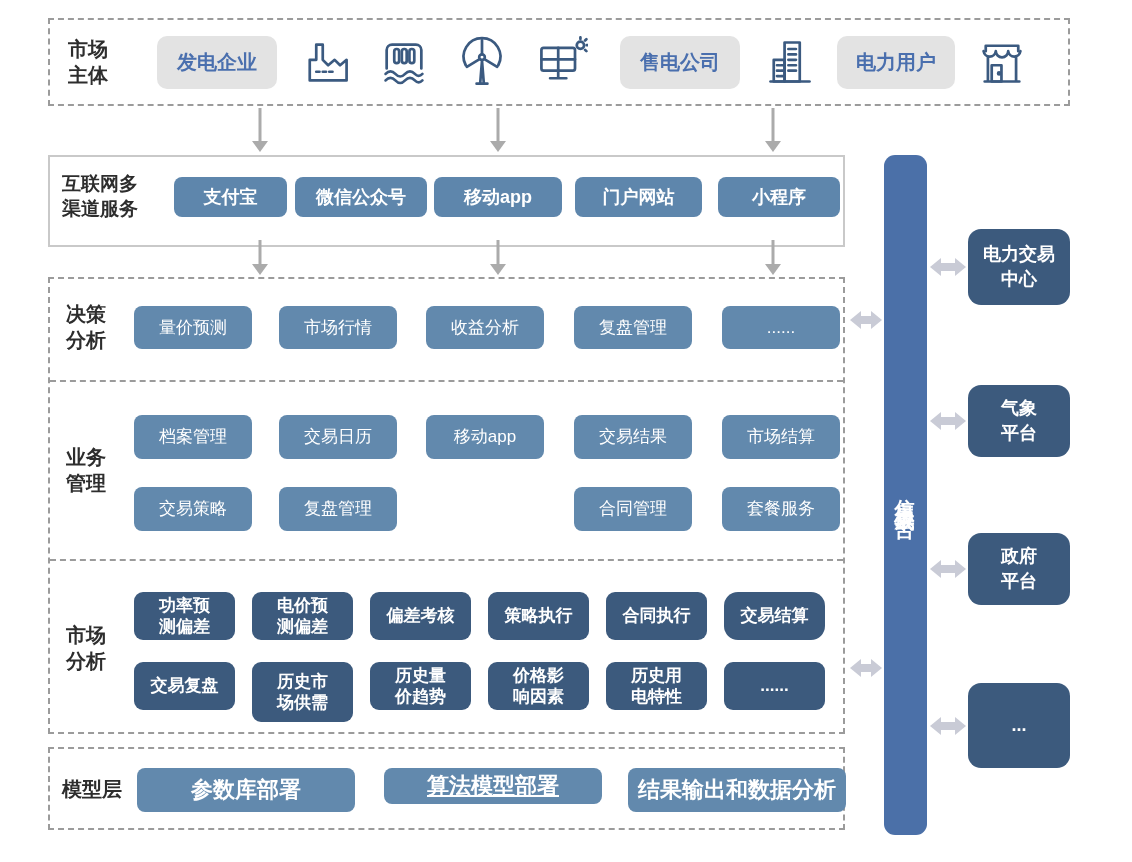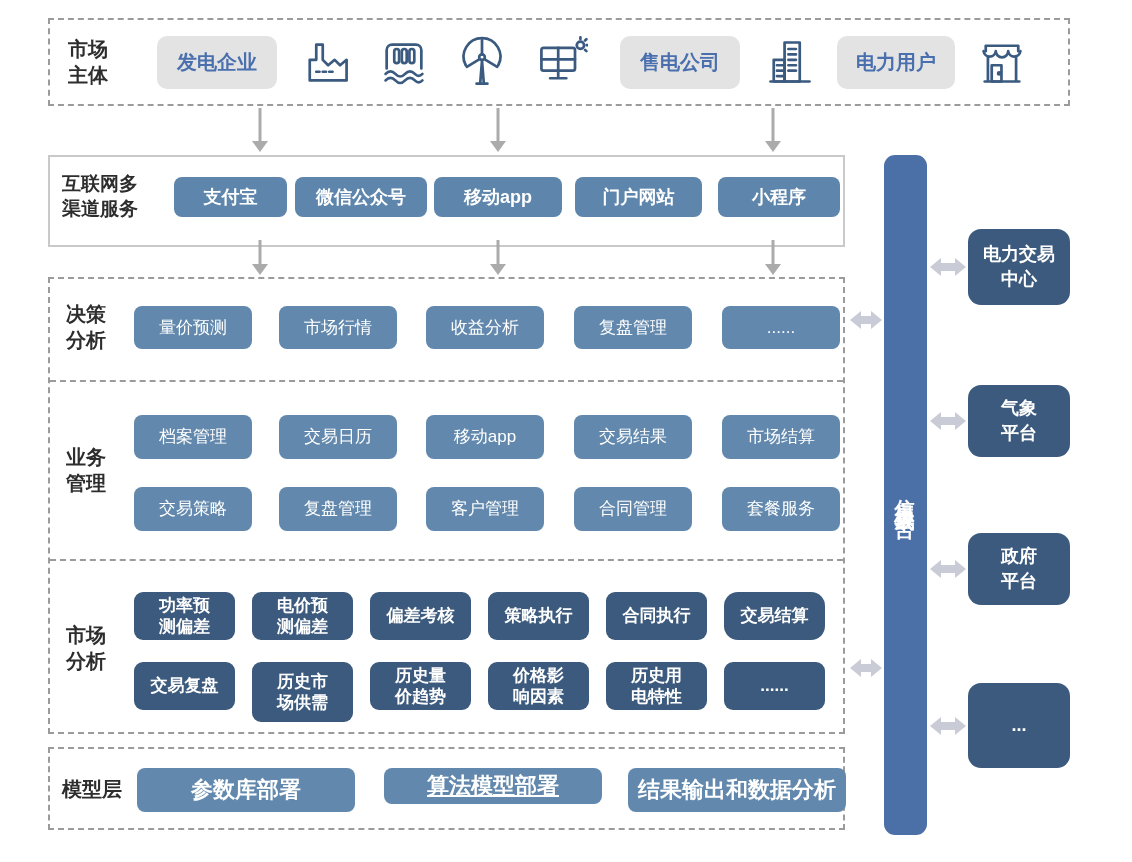--- a/index.html
+++ b/index.html
@@ -148,21 +148,20 @@
     <div class="subsec divided" style="top:101px;height:179px;">
       <div class="sec-label" style="left:16px;top:62px;">业务
 管理</div>
       <div class="btn btn-mid" style="left:84px;top:33px;width:118px;height:44px;">档案管理</div>
       <div class="btn btn-mid" style="left:229px;top:33px;width:118px;height:44px;">交易日历</div>
       <div class="btn btn-mid" style="left:376px;top:33px;width:118px;height:44px;">移动app</div>
       <div class="btn btn-mid" style="left:524px;top:33px;width:118px;height:44px;">交易结果</div>
       <div class="btn btn-mid" style="left:672px;top:33px;width:118px;height:44px;">市场结算</div>
       <div class="btn btn-mid" style="left:84px;top:105px;width:118px;height:44px;">交易策略</div>
       <div class="btn btn-mid" style="left:229px;top:105px;width:118px;height:44px;">复盘管理</div>
-      <div class="btn btn-mid" style="left:376px;top:105px;width:118px;height:44px;">客户管理</div>
       <div class="btn btn-mid" style="left:524px;top:105px;width:118px;height:44px;">合同管理</div>
       <div class="btn btn-mid" style="left:672px;top:105px;width:118px;height:44px;">套餐服务</div>
     </div>
 
     <div class="subsec divided" style="top:280px;height:177px;">
       <div class="sec-label" style="left:16px;top:61px;">市场
 分析</div>
       <div class="btn btn-dark" style="left:84px;top:31px;width:101px;height:48px;">功率预
 测偏差</div>
       <div class="btn btn-dark" style="left:202px;top:31px;width:101px;height:48px;">电价预

